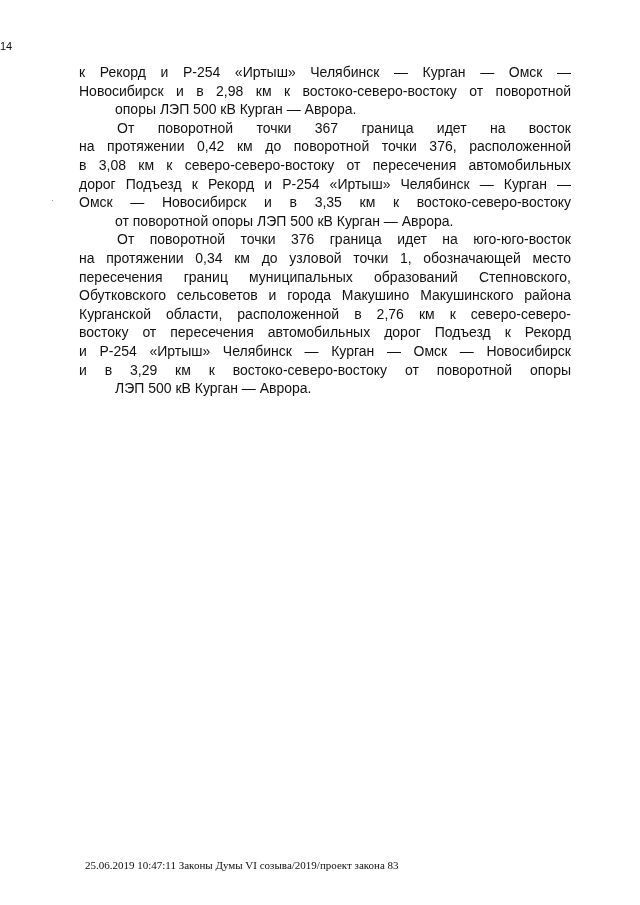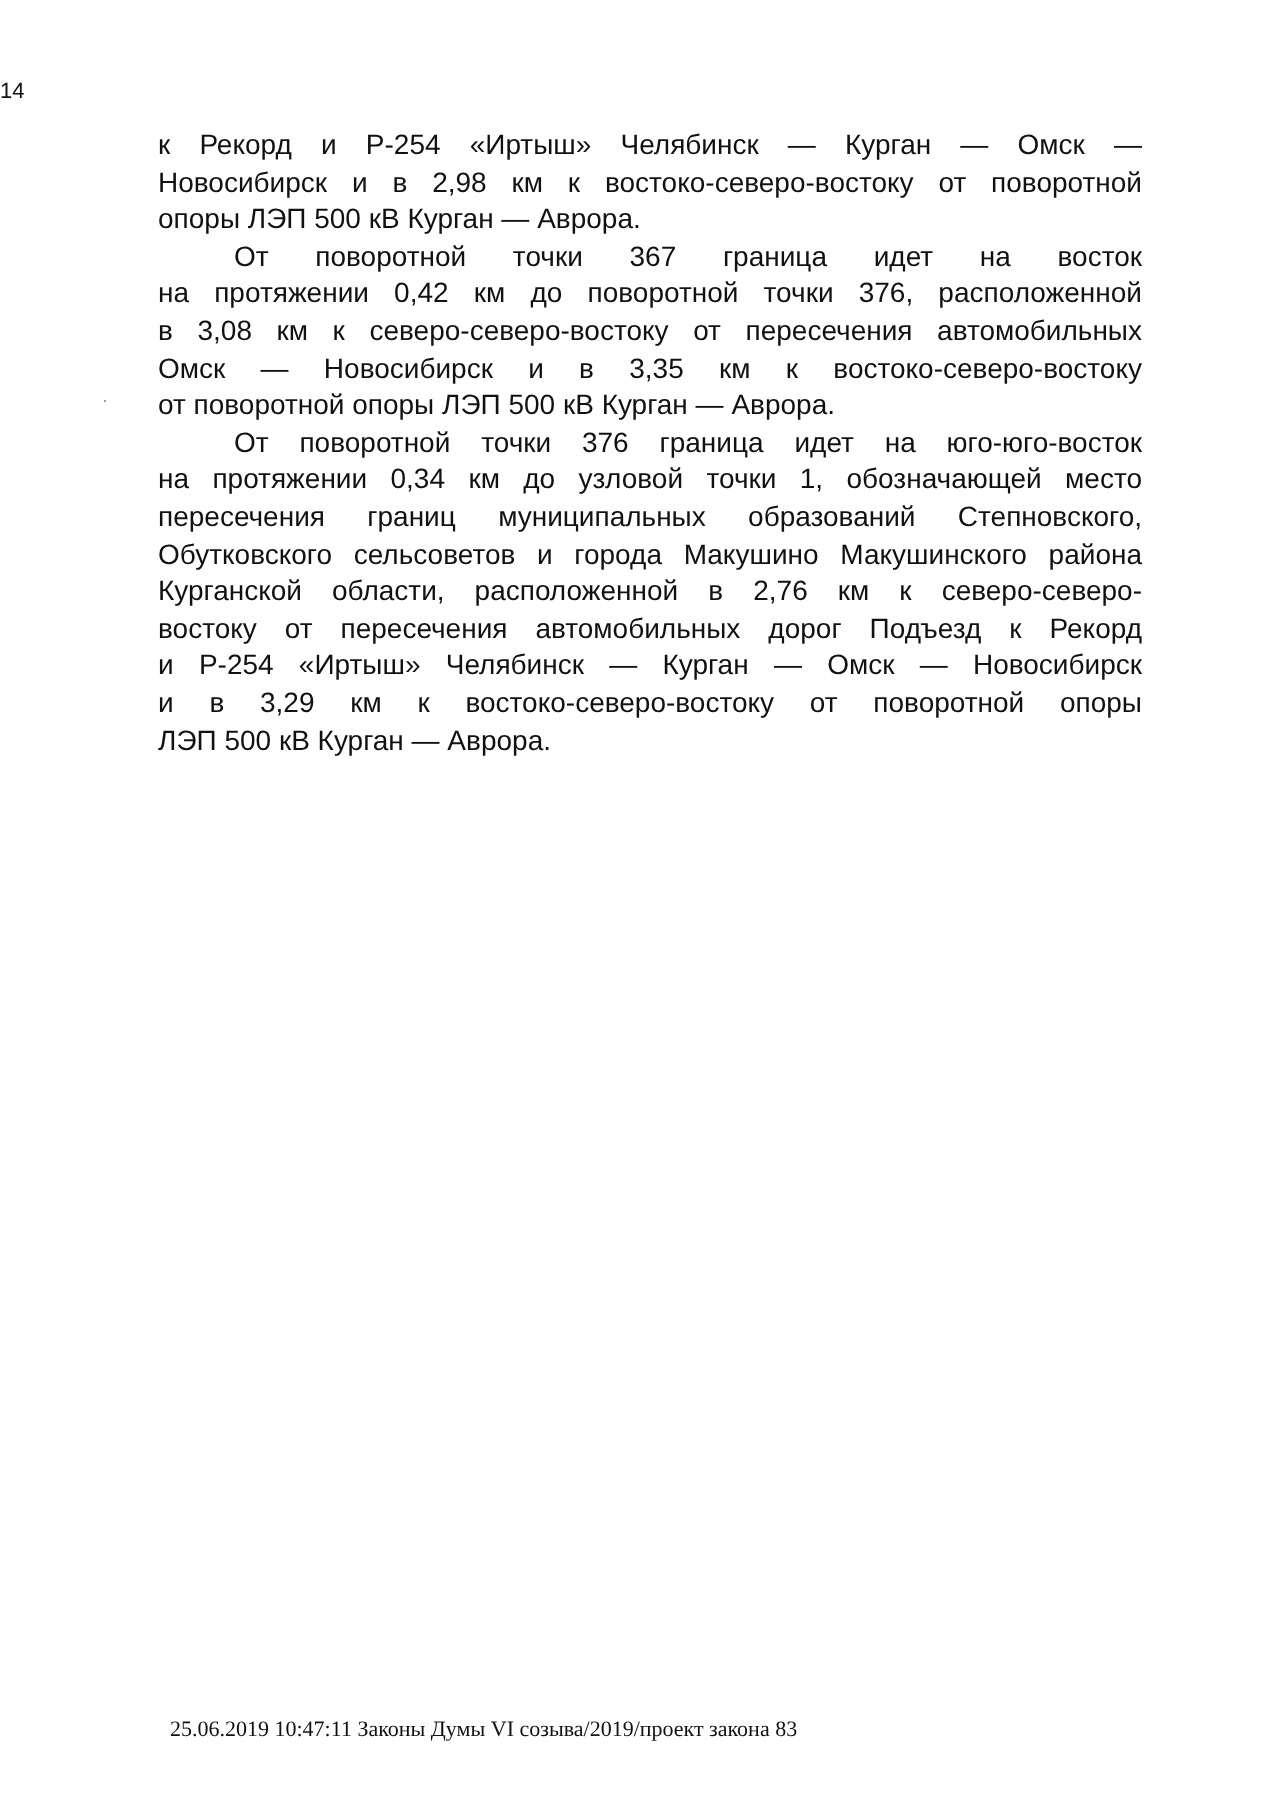--- a/index.html
+++ b/index.html
@@ -1,39 +1,40 @@
 <!DOCTYPE html>
 <html><head>
 <meta charset="utf-8">
 <style>
   html, body { margin: 0; padding: 0; background: #ffffff; }
   body { width: 640px; height: 905px; position: relative; overflow: hidden; font-family: "Liberation Sans", sans-serif; color: #111; }
   .page-number { position: absolute; top: 40px; left: 0; width: 640px; text-align: left; font-size: 11px; }
   .body-text { position: absolute; top: 63px; left: 79px; width: 492px; font-size: 14px; line-height: 18.6px; }
   .line { display: block; white-space: nowrap; text-align: justify; text-align-last: justify; height: 18.6px; }
-  .line.last { text-align-last: left; }
+  .line.last { text-align-last: left; margin-left: 36px; }
   .line.indent { padding-left: 38px; }
   .footer { position: absolute; top: 859px; left: 85px; font-family: "Liberation Serif", serif; font-size: 11px; white-space: nowrap; }
   .speck { position: absolute; left: 52px; top: 200px; width: 1px; height: 1px; background: #999; }
 </style>
 </head>
 <body>
 
 <div class="page-number">14</div>
 
 <div class="body-text">
   <div>
     <span class="line">к   Рекорд   и   Р-254   «Иртыш» Челябинск — Курган —   Омск —</span>
     <span class="line">Новосибирск и в 2,98 км к востоко-северо-востоку от поворотной</span>
     <span class="line last">опоры ЛЭП 500 кВ Курган — Аврора.</span>
   </div>
   <div>
     <span class="line indent">От поворотной точки 367 граница идет на восток</span>
     <span class="line">на протяжении 0,42 км до поворотной точки 376, расположенной</span>
     <span class="line">в 3,08 км к северо-северо-востоку от пересечения автомобильных</span>
+    <span class="line">дорог Подъезд к Рекорд и Р-254 «Иртыш» Челябинск — Курган —</span>
     <span class="line">Омск — Новосибирск и в 3,35 км к востоко-северо-востоку</span>
     <span class="line last">от поворотной опоры ЛЭП 500 кВ Курган — Аврора.</span>
   </div>
   <div>
     <span class="line indent">От поворотной точки 376 граница идет на юго-юго-восток</span>
     <span class="line">на протяжении 0,34 км до узловой точки 1, обозначающей место</span>
     <span class="line">пересечения границ муниципальных образований Степновского,</span>
     <span class="line">Обутковского сельсоветов и города Макушино Макушинского района</span>
     <span class="line">Курганской области, расположенной в 2,76 км к северо-северо-</span>
     <span class="line">востоку от пересечения автомобильных дорог Подъезд к Рекорд</span>

